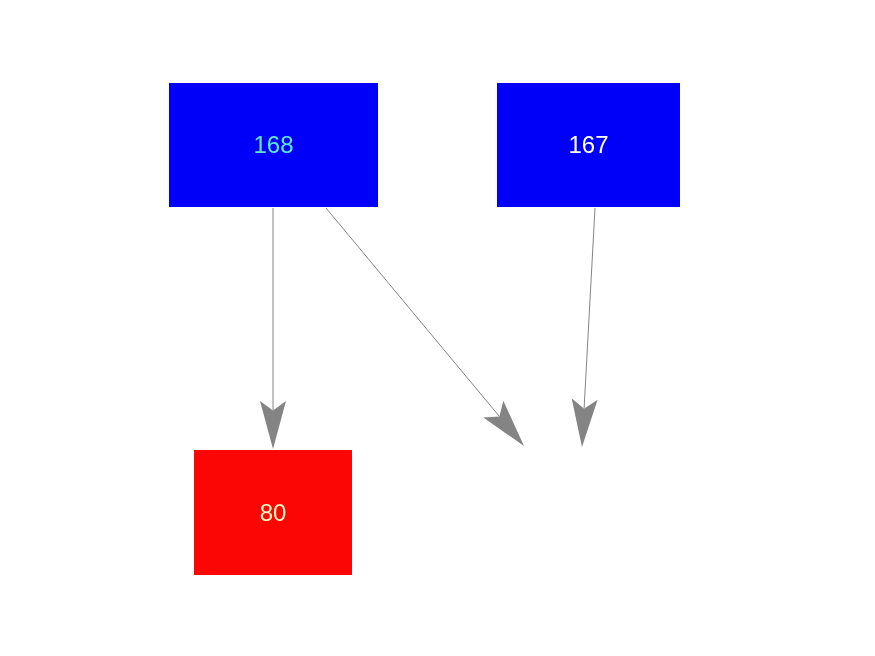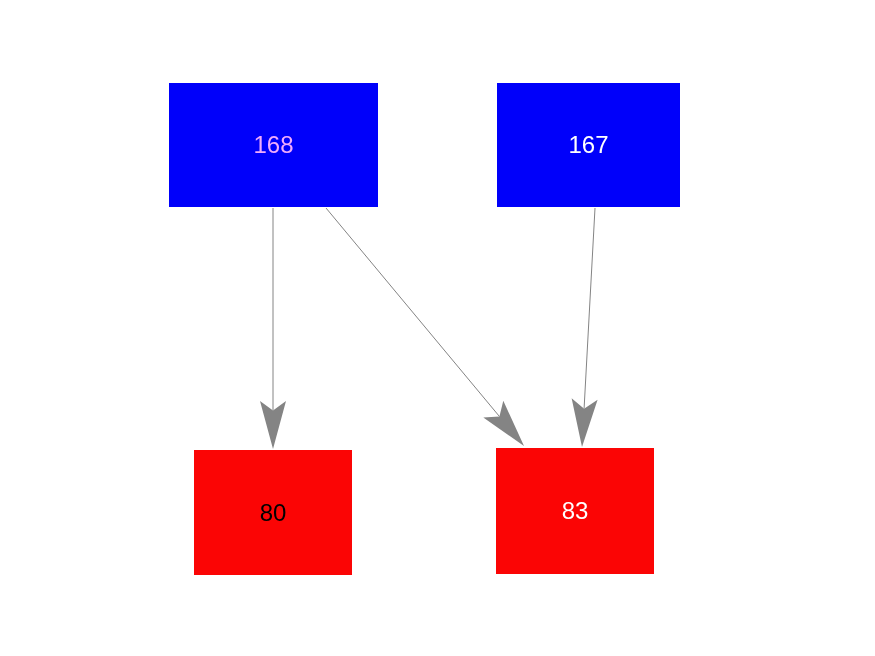--- a/index.html
+++ b/index.html
@@ -42,25 +42,22 @@
 <div id="canvas">
   <svg id="edges" xmlns="http://www.w3.org/2000/svg">
       <line x1="273" y1="208" x2="273" y2="410.6" stroke="#848484" stroke-width="1"></line>
       <path d="M 273 449 L 260 401 L 273 410.6 L 286 401 Z" fill="#848484"></path>
       <line x1="326" y1="208" x2="499.44132753405887" y2="416.4799795611415" stroke="#848484" stroke-width="1"></line>
       <path d="M 524 446 L 483.30790249816835 417.41410835916736 L 499.44132753405887 416.4799795611415 L 503.29541633697886 400.7858405436864 Z" fill="#848484"></path>
       <line x1="595" y1="208" x2="584.0856199169843" y2="408.65667998774916" stroke="#848484" stroke-width="1"></line>
       <path d="M 582 447 L 571.6262134337496 398.36478074195736 L 584.0856199169843 408.65667998774916 L 597.5878363587112 399.77691922741553 Z" fill="#848484"></path>
     </svg>
 
-  <div class="node" style="left: 169px; top: 83px; width: 209px; height: 124px; background: rgb(0, 0, 250); color: #f0abfc;">
+  <div class="node" style="left: 169px; top: 83px; width: 209px; height: 124px; background: rgb(0, 0, 250); color: #5eead4;">
     <span class="node-label">168</span>
   </div>
   <div class="node" style="left: 497px; top: 83px; width: 183px; height: 124px; background: rgb(0, 0, 250); color: rgb(255, 255, 255);">
     <span class="node-label">167</span>
   </div>
-  <div class="node" style="left: 194px; top: 450px; width: 158px; height: 125px; background: rgb(251, 5, 5); color: #000000;">
+  <div class="node" style="left: 194px; top: 450px; width: 158px; height: 125px; background: rgb(251, 5, 5); color: #fef9c3;">
     <span class="node-label">80</span>
-  </div>
-  <div class="node" style="left: 496px; top: 448px; width: 158px; height: 126px; background: rgb(251, 5, 5); color: rgb(255, 255, 255);">
-    <span class="node-label">83</span>
   </div>
 </div>
 
 </body></html>

